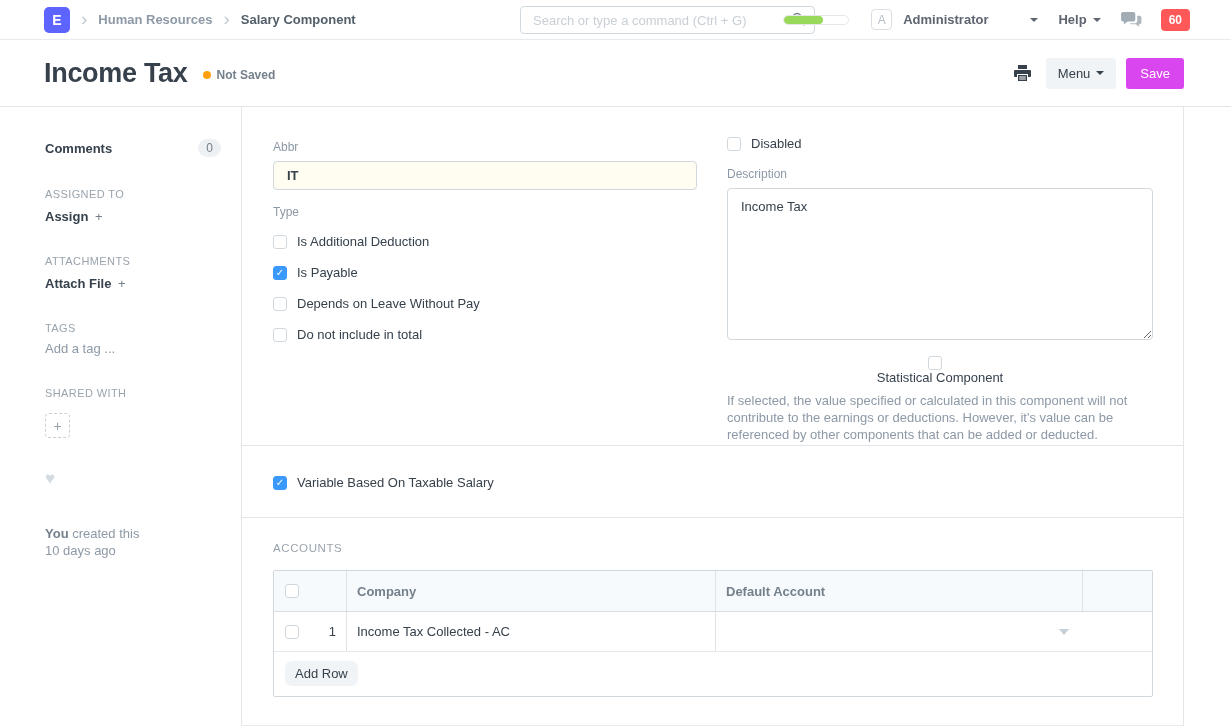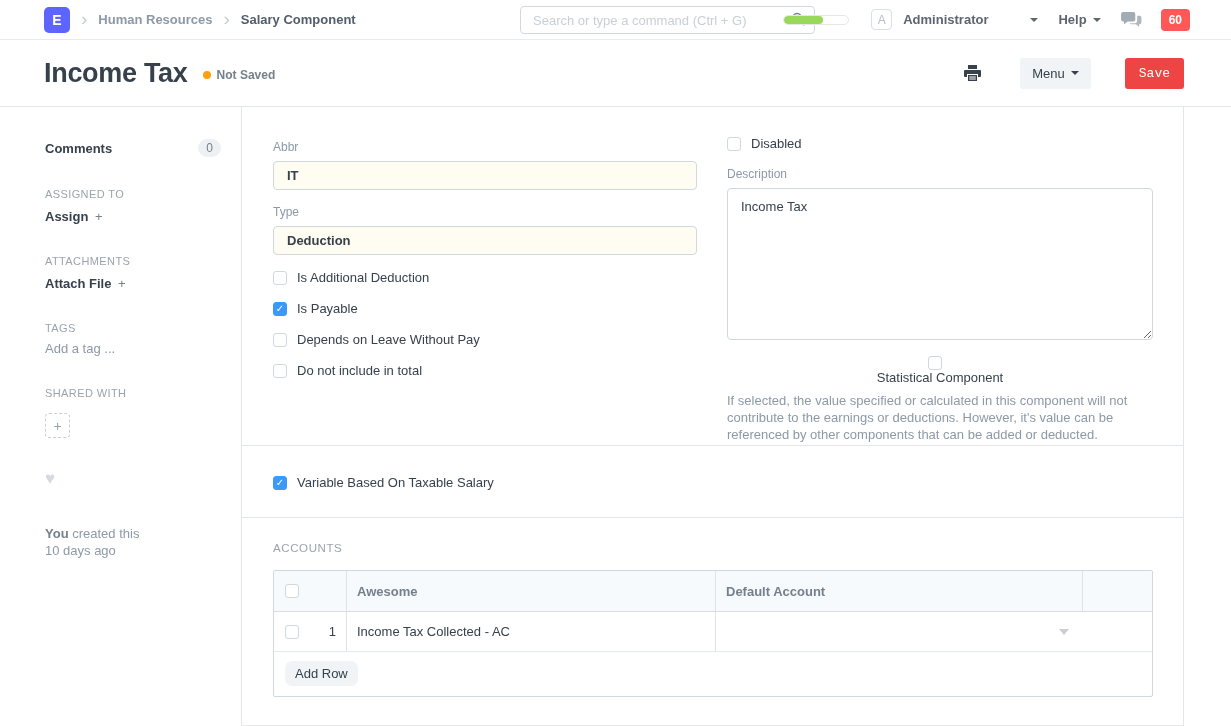--- a/index.html
+++ b/index.html
@@ -25,26 +25,26 @@
   .caret { width: 0; height: 0; border-left: 4px solid transparent; border-right: 4px solid transparent; border-top: 4px solid #5e6470; display: inline-block; margin-left: 6px; }
   .chat-icon { margin: 0 19px 0 20px; cursor: pointer; display: flex; }
   .notif-badge { background: #ff5858; color: #fff; font-weight: bold; font-size: 12px; border-radius: 4px; padding: 4px 8px; cursor: pointer; }
 
   
   .page-head { height: 67px; border-bottom: 1px solid #e2e6e9; display: flex; align-items: center; padding: 0 47px 0 44px; background: #fff; }
   .page-title { font-size: 27px; font-weight: 700; color: #36414c; letter-spacing: -0.3px; }
   .indicator { display: flex; align-items: center; margin-left: 15px; margin-top: 4px; }
   .indicator-dot { width: 8px; height: 8px; border-radius: 50%; background: #ffa00a; margin-right: 6px; }
   .indicator-text { font-size: 12px; font-weight: 600; color: #74808b; }
-  .head-actions { margin-left: auto; display: flex; align-items: center; gap: 24px; }
+  .head-actions { margin-left: auto; display: flex; align-items: center; }
   .print-btn { margin-right: 15px; cursor: pointer; display: flex; }
   .btn { border: none; border-radius: 3px; font-size: 13px; font-family: inherit; cursor: pointer; height: 31px; display: inline-flex; align-items: center; }
   .btn-default { background: #f0f4f7; color: #36414c; padding: 0 12px; margin-right: 10px; }
   .btn-default .caret { border-top-color: #36414c; }
-  .btn-primary { background: #ef4444; color: #fff; padding: 0 14px; font-weight: 400; font-family: Liberation Mono, monospace; }
+  .btn-primary { background: #d946ef; color: #fff; padding: 0 14px; font-weight: 400; }
 
   
   .content { position: relative; height: 619px; }
   .side { position: absolute; left: 0; top: 0; bottom: 0; width: 241px; padding: 32px 20px 0 45px; }
   .main { position: absolute; left: 241px; top: 0; bottom: 0; width: 943px; border-left: 1px solid #e2e6e9; border-right: 1px solid #e2e6e9; border-bottom: 1px solid #e8ebee; }
 
   
   .comments-row { display: flex; align-items: center; justify-content: space-between; cursor: pointer; }
   .comments-label { font-weight: 700; font-size: 13px; color: #36414c; }
   .count-badge { background: #eef1f4; color: #74808b; font-size: 12px; border-radius: 9px; padding: 2px 8px; }
@@ -196,21 +196,20 @@
     </div>
   </div>
 
   <div class="main">
 
     <div class="section first">
       <div class="col-left">
         <div class="field-label mt6">Abbr</div>
         <input class="text-input" value="IT" style="">
         <div class="field-label mt15">Type</div>
-        <input class="text-input" value="Deduction" style="">
 
         <div class="mt15"></div>
         <div class="check-row">
           <span class="checkbox"></span>
           <span class="check-label">Is Additional Deduction</span>
         </div>
         <div class="check-row">
           <span class="checkbox checked">
               <span class="check-glyph">✓</span>
             </span>
@@ -252,21 +251,21 @@
 
     <div class="section three">
       <div class="grid-section-label">ACCOUNTS</div>
 
       <div class="grid-wrap">
         <div class="grid-row grid-header">
           <div class="gcell chk">
             <span class="checkbox"></span>
           </div>
           <div class="gcell">
-            <span class="ghead-label">Awesome</span>
+            <span class="ghead-label">Company</span>
           </div>
           <div class="gcell">
             <span class="ghead-label">Default Account</span>
           </div>
           <div class="gcell last"></div>
         </div>
 
         <div class="grid-row grid-data">
           <div class="gcell chk">
             <span class="checkbox"></span>

